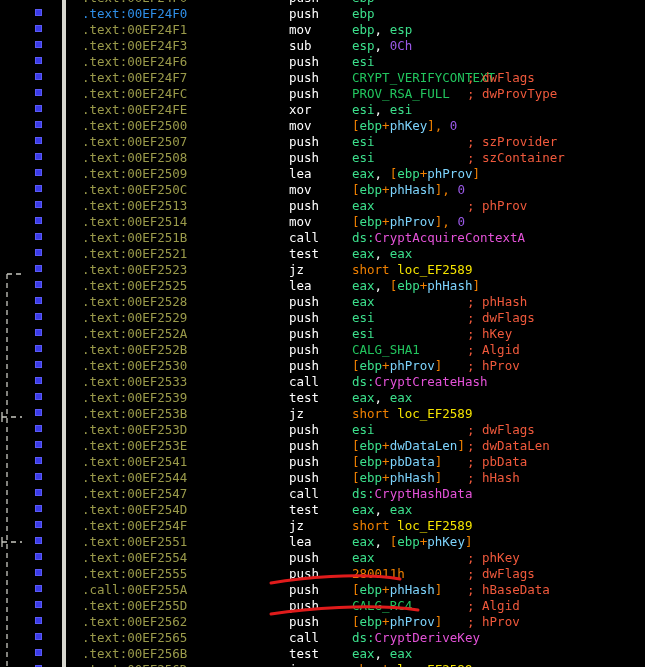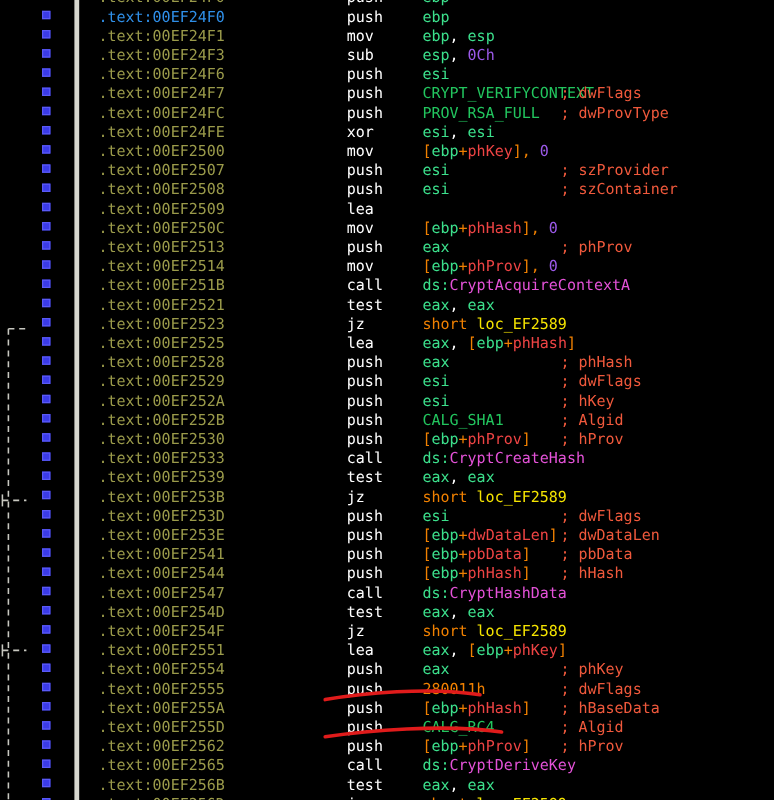--- a/index.html
+++ b/index.html
@@ -81,21 +81,21 @@
   .cmt {
     position: absolute;
     left: 455px;
     top: 0;
     color: #F0593C;
   }
 
   
   .reg   { color: #3CE08C; }
   .brk   { color: #F08000; }
-  .var   { color: #ef4444; text-align: right; }
+  .var   { color: #7dd3fc; text-align: right; }
   .num   { color: #F08000; }
   .numv  { color: #9B59E8; margin-top: 40px; }
   .cnst  { color: #22c55e; }
   .api   { color: #E452D8; }
   .dsp   { color: #3CE08C; }
   .kw    { color: #F08000; }
   .loc   { color: #F5E400; }
   .pl    { color: #FFFFFF; }
 
   
@@ -176,21 +176,21 @@
       <div class="row" style="top: 6px;"><span class="addr cur">.text:00EF24F0</span><span class="mnem">push</span><span class="ops"><span class="reg">ebp</span></span></div>
       <div class="row" style="top: 22px;"><span class="addr">.text:00EF24F1</span><span class="mnem">mov</span><span class="ops"><span class="reg">ebp</span><span class="pl">, </span><span class="reg">esp</span></span></div>
       <div class="row" style="top: 38px;"><span class="addr">.text:00EF24F3</span><span class="mnem">sub</span><span class="ops"><span class="reg">esp</span><span class="pl">, </span><span class="numv">0Ch</span></span></div>
       <div class="row" style="top: 54px;"><span class="addr">.text:00EF24F6</span><span class="mnem">push</span><span class="ops"><span class="reg">esi</span></span></div>
       <div class="row" style="top: 70px;"><span class="addr">.text:00EF24F7</span><span class="mnem">push</span><span class="ops"><span class="cnst">CRYPT_VERIFYCONTEXT</span></span><span class="cmt">; dwFlags</span></div>
       <div class="row" style="top: 86px;"><span class="addr">.text:00EF24FC</span><span class="mnem">push</span><span class="ops"><span class="cnst">PROV_RSA_FULL</span></span><span class="cmt">; dwProvType</span></div>
       <div class="row" style="top: 102px;"><span class="addr">.text:00EF24FE</span><span class="mnem">xor</span><span class="ops"><span class="reg">esi</span><span class="pl">, </span><span class="reg">esi</span></span></div>
       <div class="row" style="top: 118px;"><span class="addr">.text:00EF2500</span><span class="mnem">mov</span><span class="ops"><span class="brk">[</span><span class="reg">ebp</span><span class="brk">+</span><span class="var">phKey</span><span class="brk">], </span><span class="numv">0</span></span></div>
       <div class="row" style="top: 134px;"><span class="addr">.text:00EF2507</span><span class="mnem">push</span><span class="ops"><span class="reg">esi</span></span><span class="cmt">; szProvider</span></div>
       <div class="row" style="top: 150px;"><span class="addr">.text:00EF2508</span><span class="mnem">push</span><span class="ops"><span class="reg">esi</span></span><span class="cmt">; szContainer</span></div>
-      <div class="row" style="top: 166px;"><span class="addr">.text:00EF2509</span><span class="mnem">lea</span></div>
+      <div class="row" style="top: 166px;"><span class="addr">.text:00EF2509</span><span class="mnem">lea</span><span class="ops"><span class="reg">eax</span><span class="pl">, </span><span class="brk">[</span><span class="reg">ebp</span><span class="brk">+</span><span class="var">phProv</span><span class="brk">]</span></span></div>
       <div class="row" style="top: 182px;"><span class="addr">.text:00EF250C</span><span class="mnem">mov</span><span class="ops"><span class="brk">[</span><span class="reg">ebp</span><span class="brk">+</span><span class="var">phHash</span><span class="brk">], </span><span class="numv">0</span></span></div>
       <div class="row" style="top: 198px;"><span class="addr">.text:00EF2513</span><span class="mnem">push</span><span class="ops"><span class="reg">eax</span></span><span class="cmt">; phProv</span></div>
       <div class="row" style="top: 214px;"><span class="addr">.text:00EF2514</span><span class="mnem">mov</span><span class="ops"><span class="brk">[</span><span class="reg">ebp</span><span class="brk">+</span><span class="var">phProv</span><span class="brk">], </span><span class="numv">0</span></span></div>
       <div class="row" style="top: 230px;"><span class="addr">.text:00EF251B</span><span class="mnem">call</span><span class="ops"><span class="dsp">ds:</span><span class="api">CryptAcquireContextA</span></span></div>
       <div class="row" style="top: 246px;"><span class="addr">.text:00EF2521</span><span class="mnem">test</span><span class="ops"><span class="reg">eax</span><span class="pl">, </span><span class="reg">eax</span></span></div>
       <div class="row" style="top: 262px;"><span class="addr">.text:00EF2523</span><span class="mnem">jz</span><span class="ops"><span class="kw">short </span><span class="loc">loc_EF2589</span></span></div>
       <div class="row" style="top: 278px;"><span class="addr">.text:00EF2525</span><span class="mnem">lea</span><span class="ops"><span class="reg">eax</span><span class="pl">, </span><span class="brk">[</span><span class="reg">ebp</span><span class="brk">+</span><span class="var">phHash</span><span class="brk">]</span></span></div>
       <div class="row" style="top: 294px;"><span class="addr">.text:00EF2528</span><span class="mnem">push</span><span class="ops"><span class="reg">eax</span></span><span class="cmt">; phHash</span></div>
       <div class="row" style="top: 310px;"><span class="addr">.text:00EF2529</span><span class="mnem">push</span><span class="ops"><span class="reg">esi</span></span><span class="cmt">; dwFlags</span></div>
       <div class="row" style="top: 326px;"><span class="addr">.text:00EF252A</span><span class="mnem">push</span><span class="ops"><span class="reg">esi</span></span><span class="cmt">; hKey</span></div>
@@ -202,21 +202,21 @@
       <div class="row" style="top: 422px;"><span class="addr">.text:00EF253D</span><span class="mnem">push</span><span class="ops"><span class="reg">esi</span></span><span class="cmt">; dwFlags</span></div>
       <div class="row" style="top: 438px;"><span class="addr">.text:00EF253E</span><span class="mnem">push</span><span class="ops"><span class="brk">[</span><span class="reg">ebp</span><span class="brk">+</span><span class="var">dwDataLen</span><span class="brk">]</span></span><span class="cmt">; dwDataLen</span></div>
       <div class="row" style="top: 454px;"><span class="addr">.text:00EF2541</span><span class="mnem">push</span><span class="ops"><span class="brk">[</span><span class="reg">ebp</span><span class="brk">+</span><span class="var">pbData</span><span class="brk">]</span></span><span class="cmt">; pbData</span></div>
       <div class="row" style="top: 470px;"><span class="addr">.text:00EF2544</span><span class="mnem">push</span><span class="ops"><span class="brk">[</span><span class="reg">ebp</span><span class="brk">+</span><span class="var">phHash</span><span class="brk">]</span></span><span class="cmt">; hHash</span></div>
       <div class="row" style="top: 486px;"><span class="addr">.text:00EF2547</span><span class="mnem">call</span><span class="ops"><span class="dsp">ds:</span><span class="api">CryptHashData</span></span></div>
       <div class="row" style="top: 502px;"><span class="addr">.text:00EF254D</span><span class="mnem">test</span><span class="ops"><span class="reg">eax</span><span class="pl">, </span><span class="reg">eax</span></span></div>
       <div class="row" style="top: 518px;"><span class="addr">.text:00EF254F</span><span class="mnem">jz</span><span class="ops"><span class="kw">short </span><span class="loc">loc_EF2589</span></span></div>
       <div class="row" style="top: 534px;"><span class="addr">.text:00EF2551</span><span class="mnem">lea</span><span class="ops"><span class="reg">eax</span><span class="pl">, </span><span class="brk">[</span><span class="reg">ebp</span><span class="brk">+</span><span class="var">phKey</span><span class="brk">]</span></span></div>
       <div class="row" style="top: 550px;"><span class="addr">.text:00EF2554</span><span class="mnem">push</span><span class="ops"><span class="reg">eax</span></span><span class="cmt">; phKey</span></div>
       <div class="row" style="top: 566px;"><span class="addr">.text:00EF2555</span><span class="mnem">push</span><span class="ops"><span class="num">280011h</span></span><span class="cmt">; dwFlags</span></div>
-      <div class="row" style="top: 582px;"><span class="addr">.text:00EF255A</span><span class="mnem">push</span><span class="ops"><span class="brk">[</span><span class="reg">ebp</span><span class="brk">+</span><span class="var">phHash</span><span class="brk">]</span></span><span class="cmt">; hBaseData</span></div>
+      <div class="row" style="top: 582px;"><span class="addr">.call:00EF255A</span><span class="mnem">push</span><span class="ops"><span class="brk">[</span><span class="reg">ebp</span><span class="brk">+</span><span class="var">phHash</span><span class="brk">]</span></span><span class="cmt">; hBaseData</span></div>
       <div class="row" style="top: 598px;"><span class="addr">.text:00EF255D</span><span class="mnem">push</span><span class="ops"><span class="cnst">CALG_RC4</span></span><span class="cmt">; Algid</span></div>
       <div class="row" style="top: 614px;"><span class="addr">.text:00EF2562</span><span class="mnem">push</span><span class="ops"><span class="brk">[</span><span class="reg">ebp</span><span class="brk">+</span><span class="var">phProv</span><span class="brk">]</span></span><span class="cmt">; hProv</span></div>
       <div class="row" style="top: 630px;"><span class="addr">.text:00EF2565</span><span class="mnem">call</span><span class="ops"><span class="dsp">ds:</span><span class="api">CryptDeriveKey</span></span></div>
       <div class="row" style="top: 646px;"><span class="addr">.text:00EF256B</span><span class="mnem">test</span><span class="ops"><span class="reg">eax</span><span class="pl">, </span><span class="reg">eax</span></span></div>
       <div class="row" style="top: 662px;"><span class="addr">.text:00EF256D</span><span class="mnem">jz</span><span class="ops"><span class="kw">short </span><span class="loc">loc_EF2589</span></span></div>
     </div>
 
   <svg id="annot" width="645" height="667" viewBox="0 0 645 667">
     <path id="ann0" fill="none" stroke="#E01B1B" stroke-width="3" stroke-linecap="round" d="M271 583 C300.025 578 358.075 572 400 579"></path>
     <path id="ann1" fill="none" stroke="#E01B1B" stroke-width="3" stroke-linecap="round" d="M271 614 C304.075 609 370.225 603 418 610"></path>

